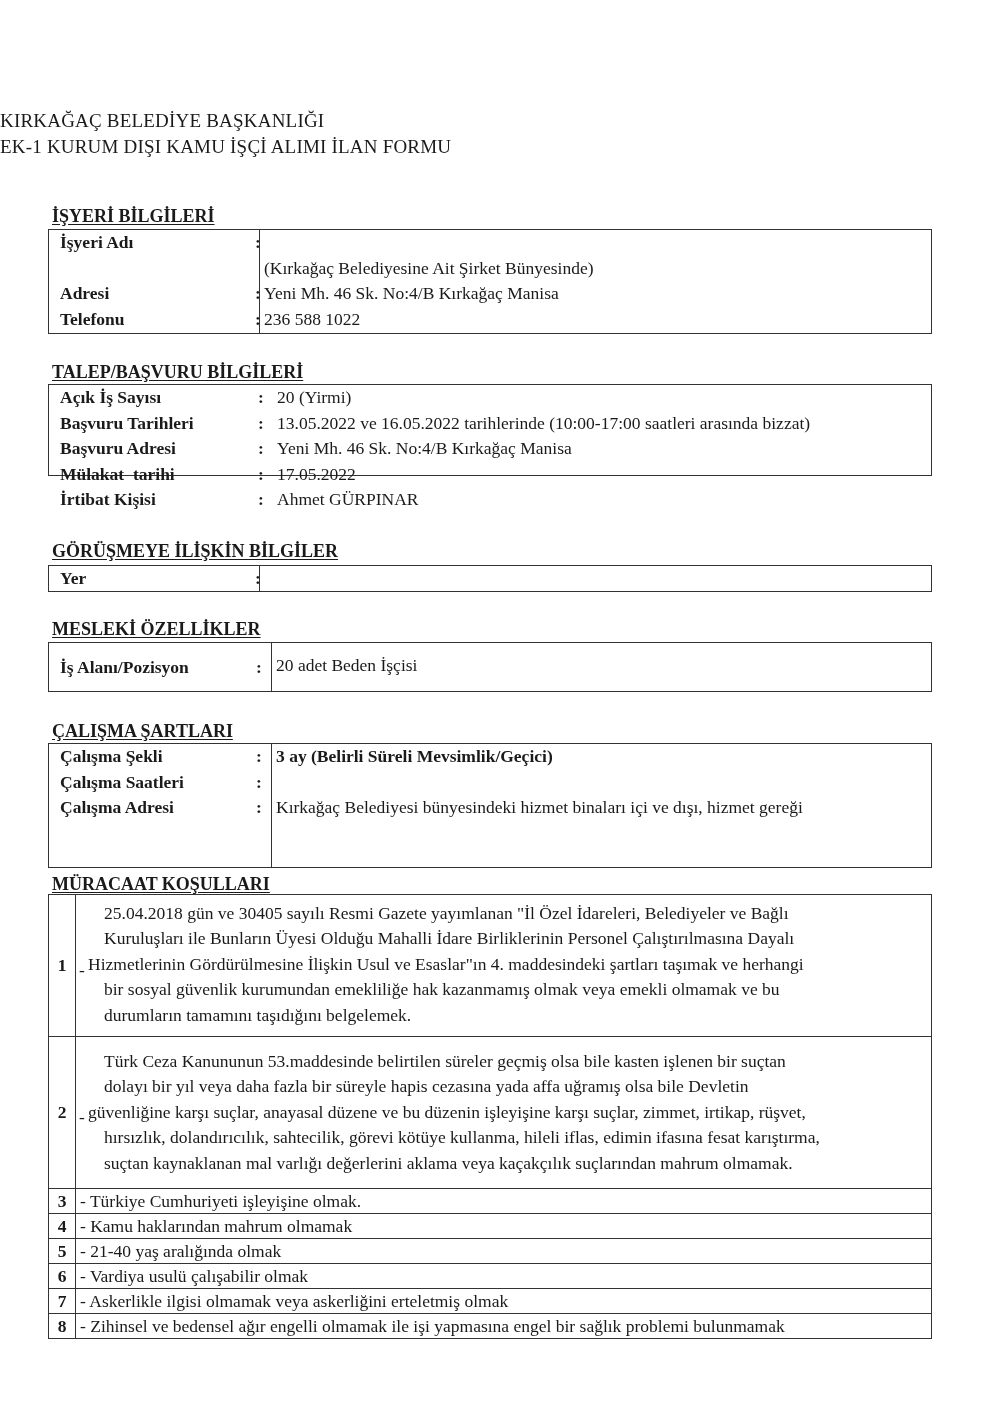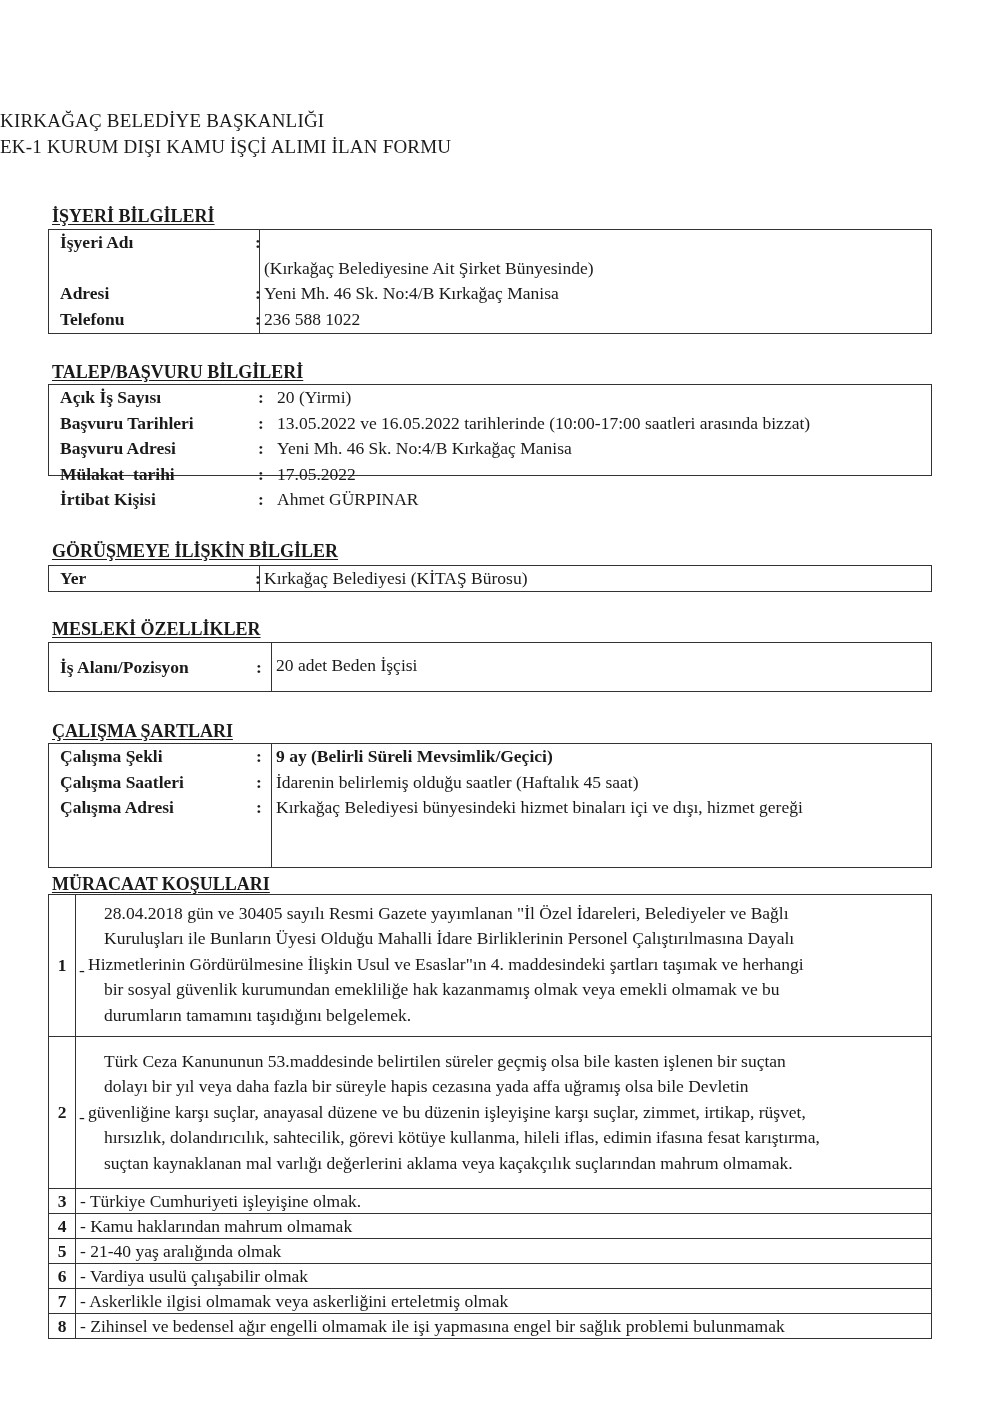--- a/index.html
+++ b/index.html
@@ -107,60 +107,58 @@
     <span class="c">:</span>
     <span class="v">Ahmet GÜRPINAR</span>
   </div>
 </div>
 
 <div class="sec-title" style="top:541px;">GÖRÜŞMEYE İLİŞKİN BİLGİLER</div>
 <div class="box vline" style="top:565px; height:27px;">
   <div class="kv-row">
     <span class="k">Yer</span>
     <span class="c">:</span>
-    <span class="v">Kırkağaç Belediyesi (KİTAŞ Bürosu)</span>
   </div>
 </div>
 
 <div class="sec-title" style="top:619px;">MESLEKİ ÖZELLİKLER</div>
 <div class="box vline wide" style="top:642px; height:50px; padding-top:12px;">
   <div class="kv-row">
     <span class="k">İş Alanı/Pozisyon</span>
     <span class="c">:</span>
     <span class="v" style="top:-2px;">20 adet Beden İşçisi</span>
   </div>
 </div>
 
 <div class="sec-title" style="top:721px;">ÇALIŞMA ŞARTLARI</div>
 <div class="box vline wide" style="top:743px; height:125px;">
   <div class="kv-row">
     <span class="k">Çalışma Şekli</span>
     <span class="c">:</span>
-    <span class="v bold-val">9 ay (Belirli Süreli Mevsimlik/Geçici)</span>
+    <span class="v bold-val">3 ay (Belirli Süreli Mevsimlik/Geçici)</span>
   </div>
   <div class="kv-row">
     <span class="k">Çalışma Saatleri</span>
     <span class="c">:</span>
-    <span class="v">İdarenin belirlemiş olduğu saatler (Haftalık 45 saat)</span>
   </div>
   <div class="kv-row">
     <span class="k">Çalışma Adresi</span>
     <span class="c">:</span>
     <span class="v">Kırkağaç Belediyesi bünyesindeki hizmet binaları içi ve dışı, hizmet gereği</span>
   </div>
 </div>
 
 <div class="sec-title" style="top:874px;">MÜRACAAT KOŞULLARI</div>
 <table class="cond-table">
   <tbody>
     <tr class="big">
       <td class="num">1</td>
       <td class="txt">
         <span class="dash" style="top:63px;">-</span>
-        <span class="big-line">28.04.2018 gün ve 30405 sayılı Resmi Gazete yayımlanan "İl Özel İdareleri, Belediyeler ve Bağlı</span>
+        <span class="big-line">25.04.2018 gün ve 30405 sayılı Resmi Gazete yayımlanan "İl Özel İdareleri, Belediyeler ve Bağlı</span>
         <span class="big-line">Kuruluşları ile Bunların Üyesi Olduğu Mahalli İdare Birliklerinin Personel Çalıştırılmasına Dayalı</span>
         <span class="big-line" style="margin-left:-16px;">Hizmetlerinin Gördürülmesine İlişkin Usul ve Esaslar"ın 4. maddesindeki şartları taşımak ve herhangi</span>
         <span class="big-line">bir sosyal güvenlik kurumundan emekliliğe hak kazanmamış olmak veya emekli olmamak ve bu</span>
         <span class="big-line">durumların tamamını taşıdığını belgelemek.</span>
       </td>
     </tr>
     <tr class="big">
       <td class="num">2</td>
       <td class="txt" style="padding-top:12px; padding-bottom:12px;">
         <span class="dash" style="top:68px;">-</span>

